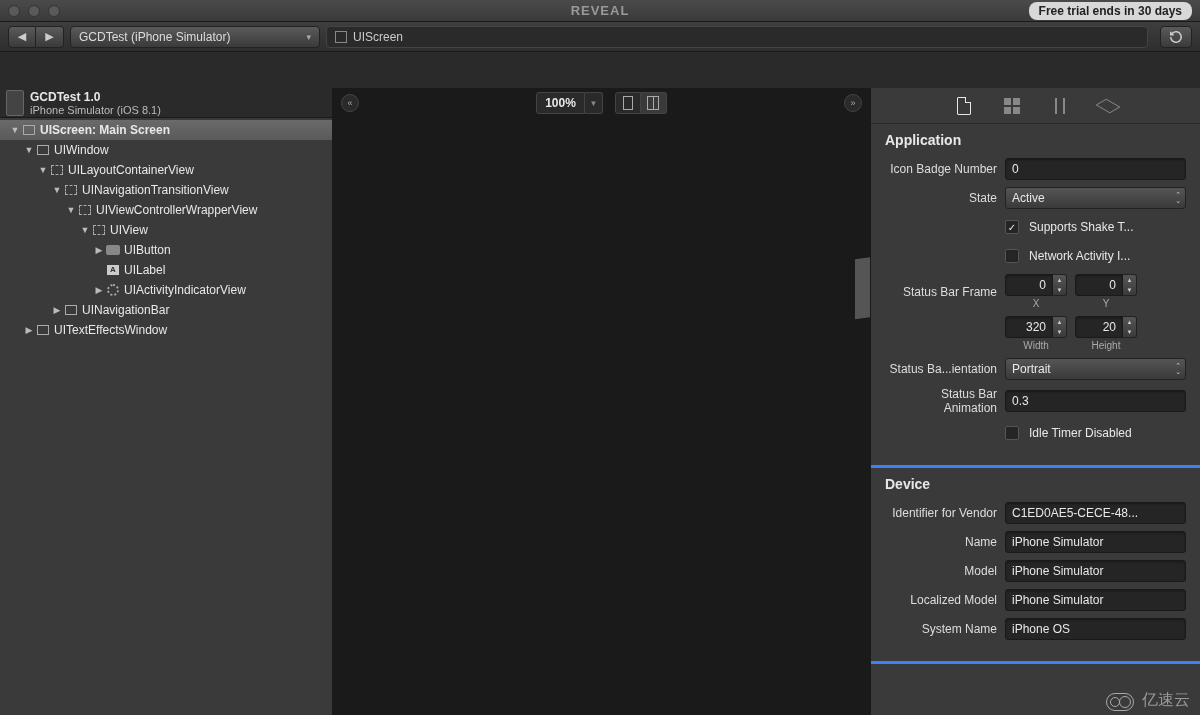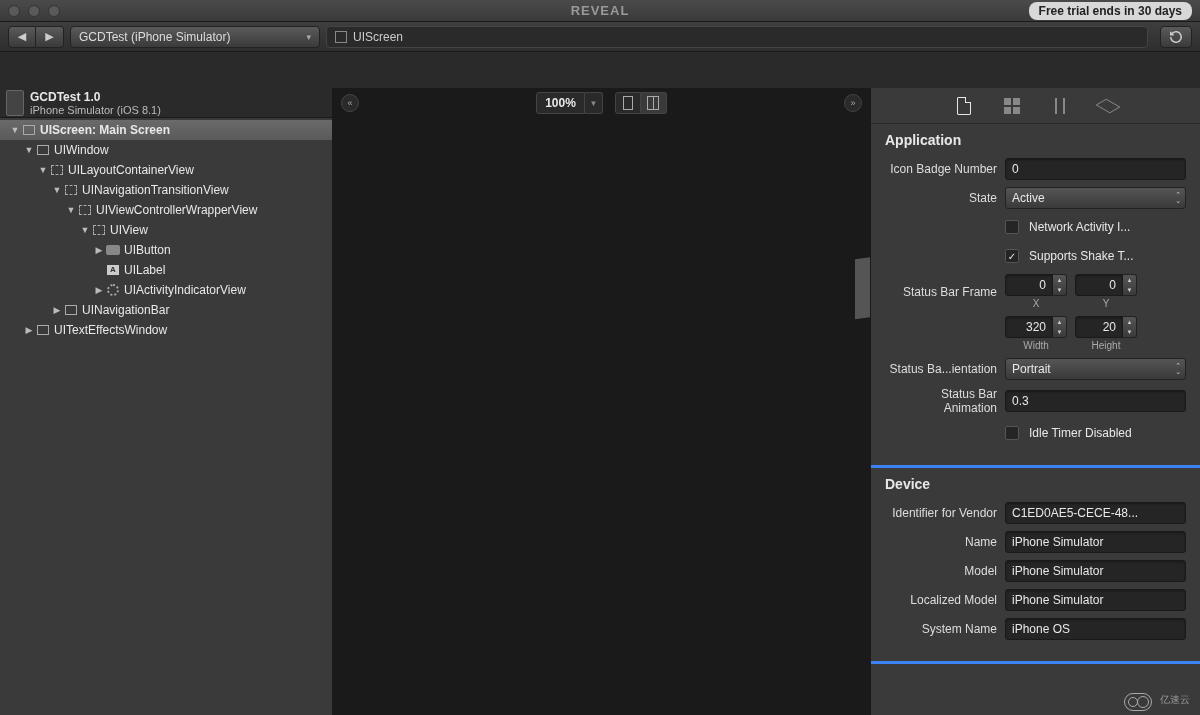--- a/index.html
+++ b/index.html
@@ -92,21 +92,21 @@
 .checkbox.checked::after { content: "✓"; }
 .check-label { font-size: 12px; color: #e8e8e8; white-space: nowrap; overflow: hidden; text-overflow: ellipsis; }
 .num-group { display: flex; gap: 8px; }
 .num-item { display: flex; flex-direction: column; align-items: center; }
 .num-input { display: flex; }
 .num-input .input { width: 48px; border-radius: 3px 0 0 3px; text-align: right; }
 .stepper { width: 14px; height: 22px; background: linear-gradient(#555,#3a3a3a); border: 1px solid #222; border-left: none; border-radius: 0 3px 3px 0; display: flex; flex-direction: column; }
 .stepper span { flex: 1; font-size: 6px; color: #ccc; text-align: center; line-height: 10px; }
 .num-label { font-size: 10px; color: #aaa; margin-top: 2px; }
 
-.watermark { position: fixed; right: 10px; bottom: 4px; font-size: 10px; color: #999; display: flex; align-items: flex-start; gap: 8px; }
+.watermark { position: fixed; right: 10px; bottom: 4px; font-size: 16px; color: #999; display: flex; align-items: flex-end; gap: 8px; }
 .watermark-icon { width: 28px; height: 18px; border: 1.5px solid #aaa; border-radius: 9px; position: relative; }
 .watermark-icon::before, .watermark-icon::after { content: ""; position: absolute; border: 1.5px solid #aaa; border-radius: 50%; }
 .watermark-icon::before { width: 8px; height: 8px; left: 3px; top: 3px; }
 .watermark-icon::after { width: 10px; height: 10px; right: 2px; top: 2px; }
 </style>
 </head>
 <body>
 
 <div class="titlebar">
   <div class="traffic">
@@ -289,29 +289,29 @@
         <div class="prop-label">State</div>
         <div class="prop-control">
             <div class="select">
               <span>Active</span>
             </div>
           </div>
       </div>
       <div class="prop-row">
         <div class="prop-label"></div>
         <div class="prop-control">
+            <span class="checkbox checked"></span>
+            <span class="check-label">Supports Shake T...</span>
+          </div>
+      </div>
+      <div class="prop-row">
+        <div class="prop-label"></div>
+        <div class="prop-control">
             <span class="checkbox"></span>
             <span class="check-label">Network Activity I...</span>
-          </div>
-      </div>
-      <div class="prop-row">
-        <div class="prop-label"></div>
-        <div class="prop-control">
-            <span class="checkbox checked"></span>
-            <span class="check-label">Supports Shake T...</span>
           </div>
       </div>
       <div class="prop-row">
         <div class="prop-label">Status Bar Frame</div>
         <div class="prop-control num-group">
           <div class="num-item">
             <div class="num-input">
                 <input class="input" value="0" style="">
                 <div class="stepper">
                   <span>▲</span>

